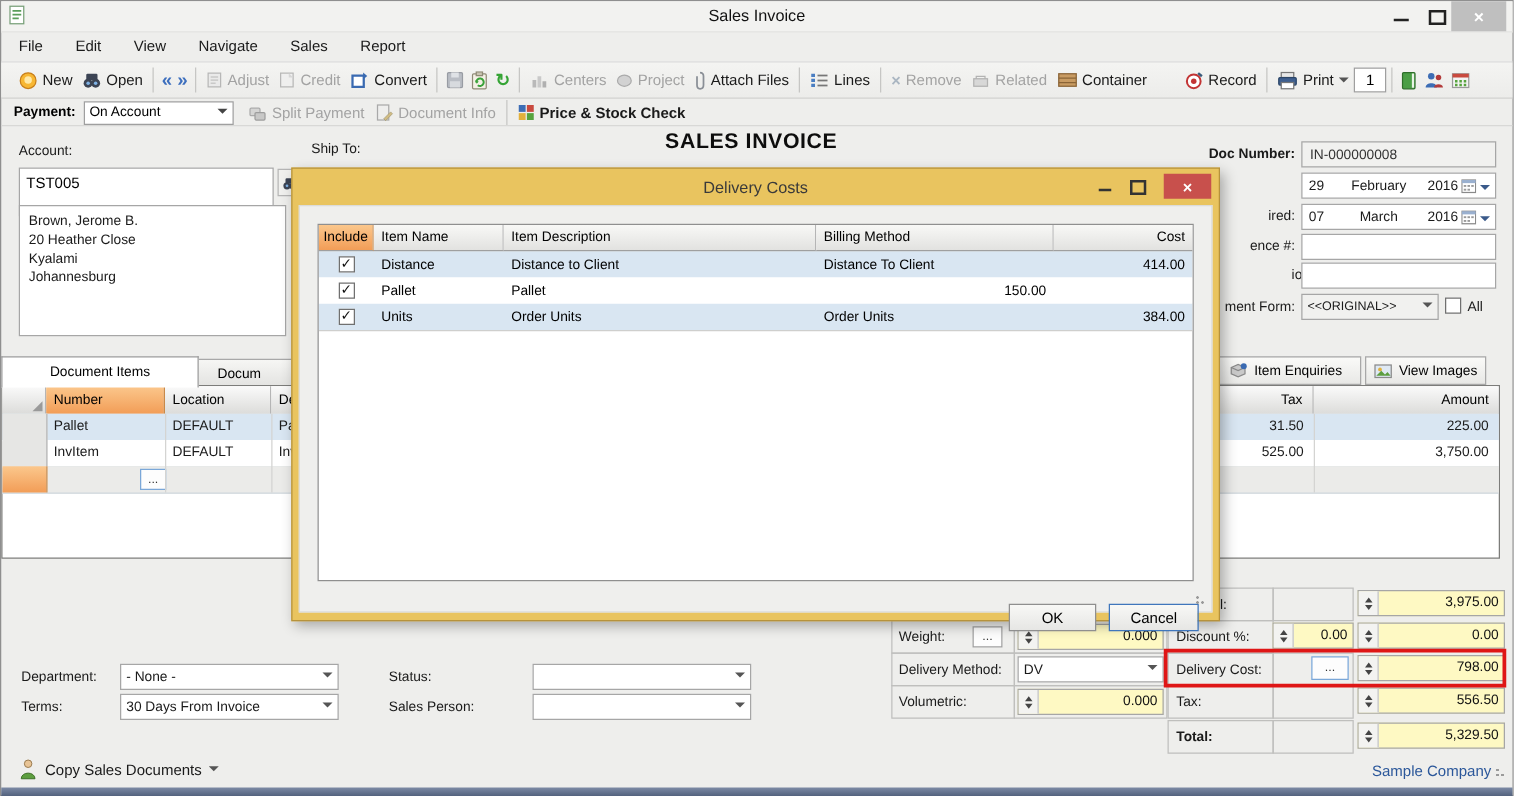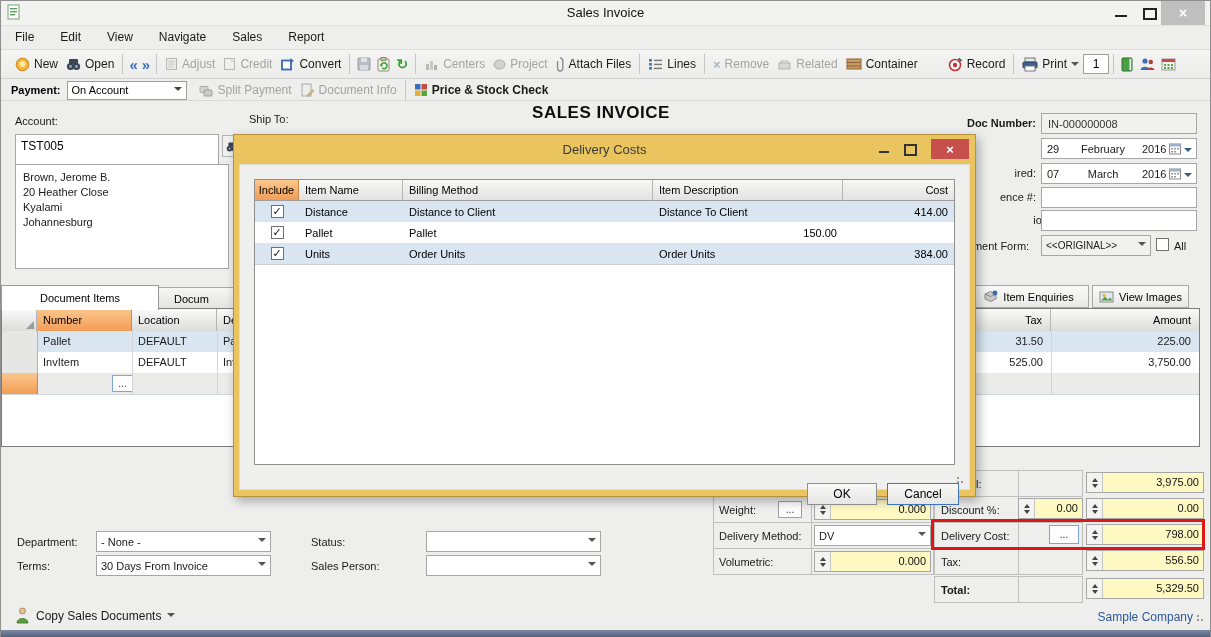--- a/index.html
+++ b/index.html
@@ -353,21 +353,21 @@
         </svg></span>
     <div class="abs tri-d" style="left:142px;top:5px;border-top-color:#3a5a8a"></div>
   </div>
 
   <div class="abs frag" style="left:975px;top:190px;width:60px;text-align:right">ence #:</div>
   <div class="abs box" style="left:1040px;top:186px;width:156px;height:21px"></div>
 
   <div class="abs frag" style="left:1010px;top:213px;width:70px;text-align:right">ional Info:</div>
   <div class="abs box" style="left:1040px;top:209px;width:156px;height:21px"></div>
 
-  <div class="abs frag" style="left:965px;top:239px;width:70px;text-align:center">ment Form:</div>
+  <div class="abs frag" style="left:965px;top:239px;width:70px;text-align:right">ment Form:</div>
   <div class="abs sel" style="left:1040px;top:234px;width:110px;height:21px;background:#f1f1ef;font-size:10px">
       <span>&lt;&lt;ORIGINAL&gt;&gt;</span>
       <span class="spc"></span>
       <div class="tri-d" style="margin-top:1px"></div>
     </div>
   <div class="abs cb" style="left:1155px;top:237px"></div>
   <div class="abs lbl" style="left:1173px;top:239px">All</div>
 
   <div class="abs tab-active" style="left:0;top:284px;width:156px;height:24px;z-index:2">Document Items</div>
   <div class="abs tab-idle" style="left:156px;top:286px;width:76px;height:22px">Docum</div>
@@ -562,22 +562,22 @@
     <div class="abs" style="right:58px;top:9px;width:9px;height:8px;border:2px solid #333"></div>
     <div class="dlg-close">
         <span>×</span>
       </div>
 
     <div class="abs dlg-body">
       <div class="abs dtable">
         <div class="drow">
           <div class="dhc or">Include</div>
           <div class="dhc">Item Name</div>
+          <div class="dhc">Item Description</div>
           <div class="dhc">Billing Method</div>
-          <div class="dhc">Item Description</div>
           <div class="dhc" style="justify-content:flex-end;padding-right:6px;border-right:none">Cost</div>
         </div>
         <div class="drow rowA">
           <div class="dc c">
               <span class="cb">✓</span>
             </div>
           <div class="dc">Distance</div>
           <div class="dc">Distance to Client</div>
           <div class="dc">Distance To Client</div>
           <div class="dc r">414.00</div>

